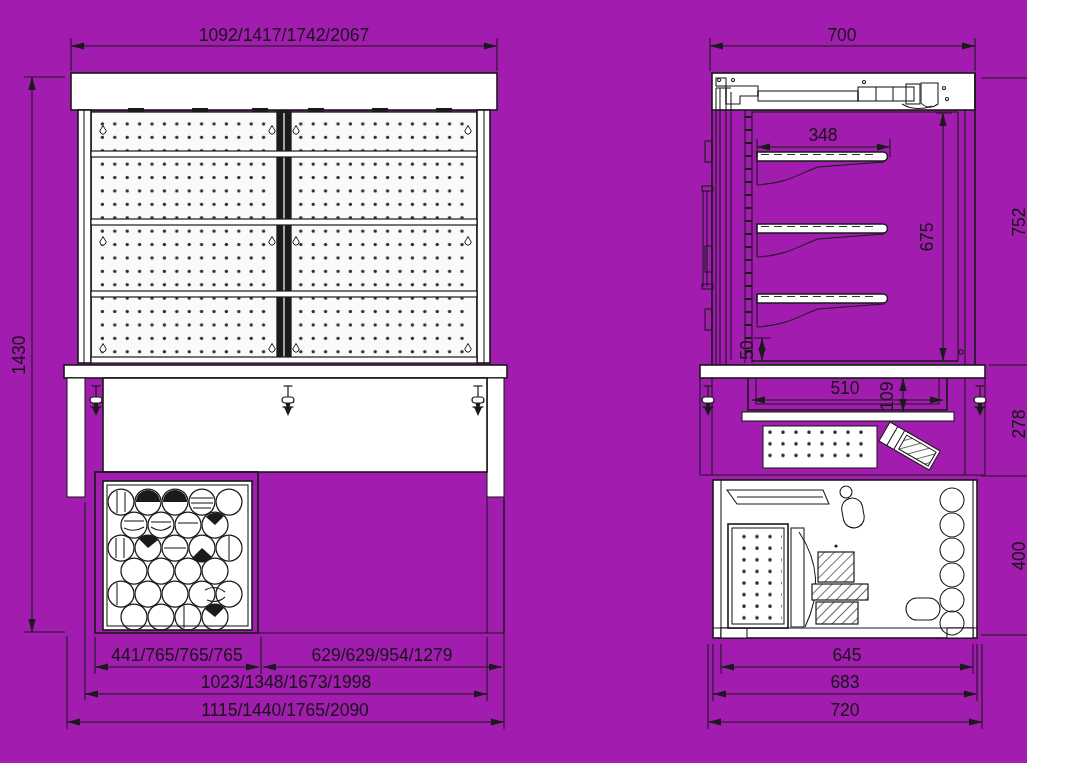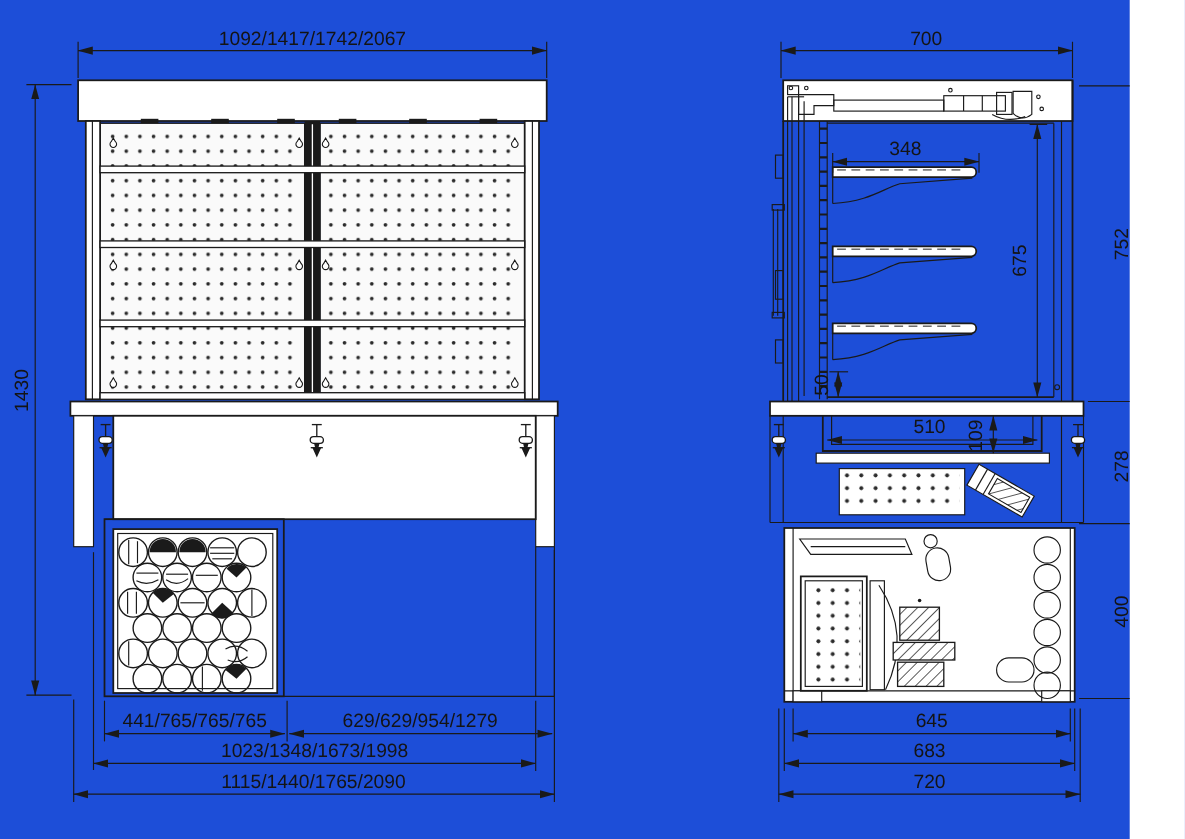--- a/index.html
+++ b/index.html
@@ -1,16 +1,16 @@
 <!DOCTYPE html>
 <html><head>
 <meta charset="utf-8">
 <style>
   html,body{margin:0;padding:0;background:#ffffff;}
-  .canvas{position:relative;width:1027px;height:763px;background:#1d4ed8;overflow:hidden;}
+  .canvas{position:relative;width:1027px;height:763px;background:#a21caf;overflow:hidden;}
   svg{display:block;}
   .obj{stroke:#1a1a1a;stroke-width:1.6;fill:none;}
   .obj2{stroke:#1a1a1a;stroke-width:1.05;fill:none;}
   .fillw{fill:#ffffff;}
   .dark{fill:#1a1a1a;stroke:none;}
   .dim{stroke:#1a1a1a;stroke-width:1.05;fill:none;}
   .dimtxt{font-family:"Liberation Sans",sans-serif;font-size:17.5px;fill:#141414;text-anchor:middle;}
 </style>
 </head>
 <body>

